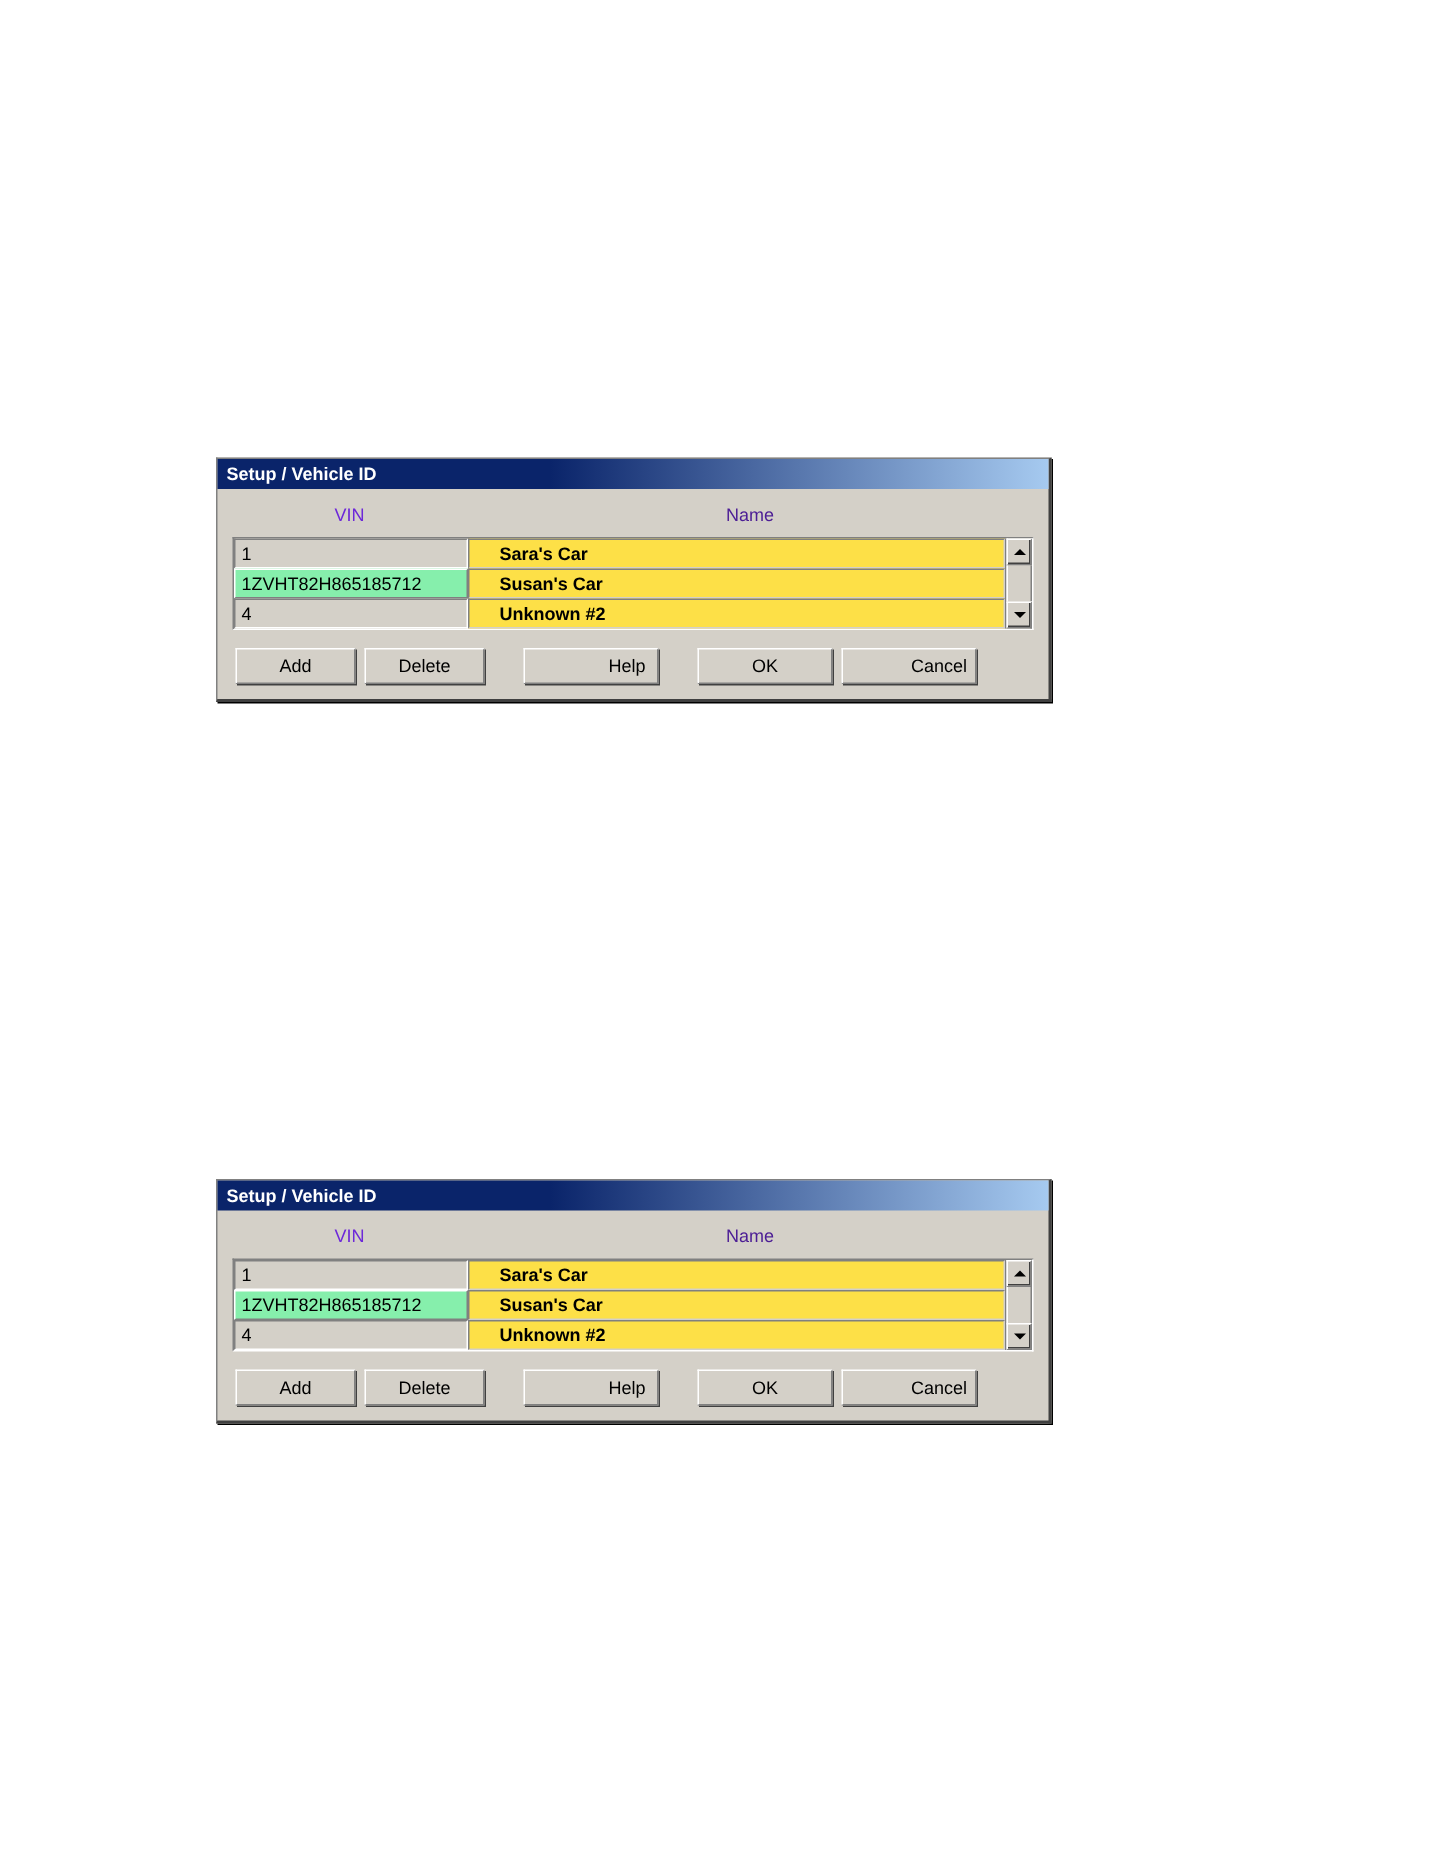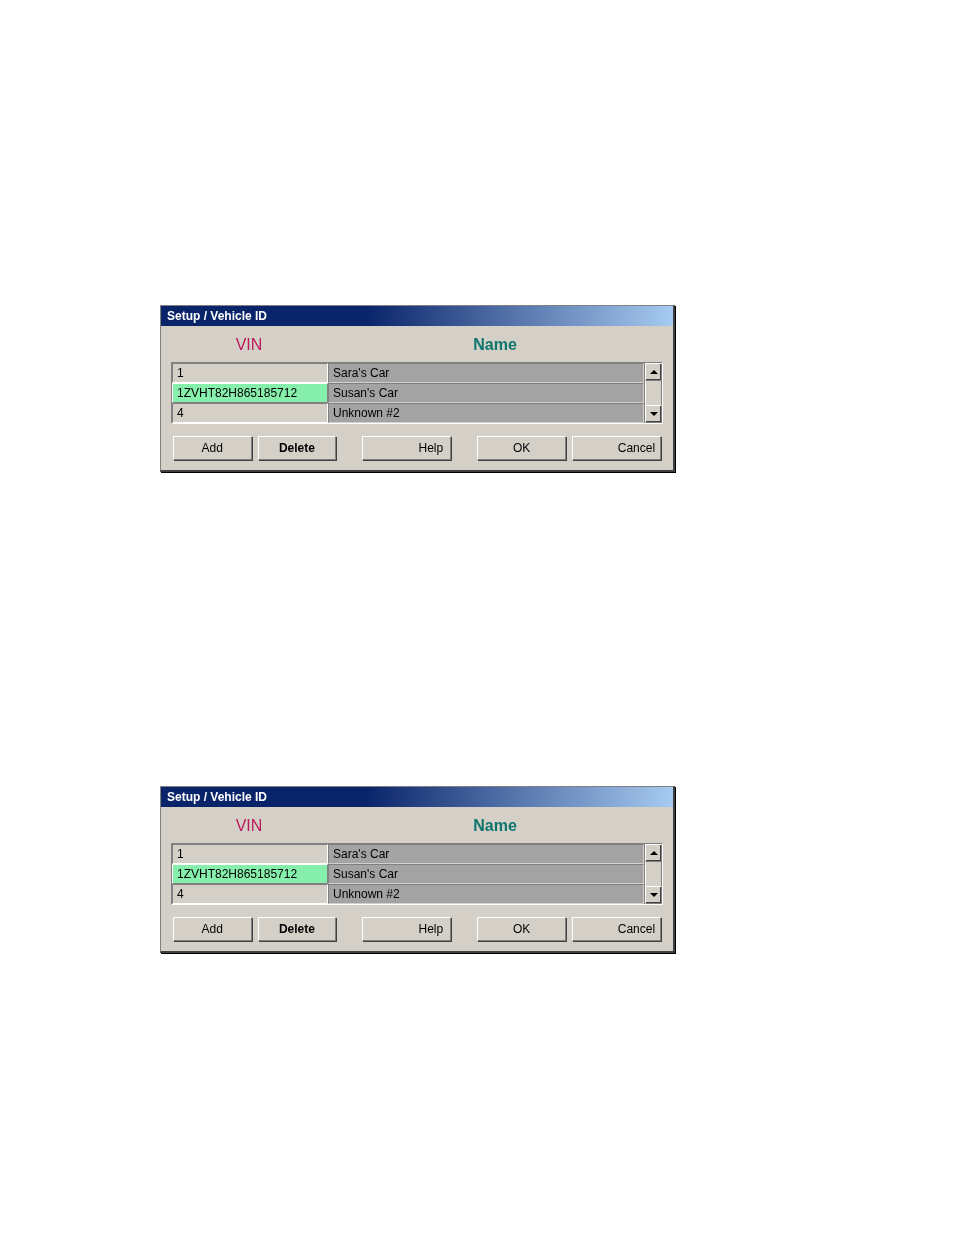--- a/index.html
+++ b/index.html
@@ -10,27 +10,26 @@
     body {
       background: #ffffff;
       font-family: Tahoma, Arial, sans-serif;
       font-size: 11px;
       width: 954px;
       height: 1235px;
       position: relative;
     }
     .dialog {
       position: absolute;
-      width: 515px;
+      width: 557px;
       background: #d4d0c8;
       border: 1px solid #808080;
       border-right: 2px solid #404040;
       border-bottom: 2px solid #404040;
       box-shadow: 1px 1px 0 #000;
-      margin-left: 16px;
     }
     .dialog-1 {
       left: 144px;
       top: 305px;
     }
     .dialog-2 {
       left: 144px;
       top: 786px;
     }
     .titlebar {
@@ -47,29 +46,28 @@
       padding: 6px 10px 10px 10px;
     }
     .headers {
       display: flex;
       margin-bottom: 2px;
       padding: 4px 0 6px 0;
     }
     .header-vin {
       width: 156px;
       text-align: center;
-      color: #be185d;
-      font-size: 16px;
+      color: #6d28d9;
+      font-size: 12px;
     }
     .header-name {
       flex: 1;
       text-align: center;
-      color: #0f766e;
-      font-size: 16px;
-      font-weight: bold;
+      color: #4c1d95;
+      font-size: 12px;
     }
     .grid-wrapper {
       display: flex;
       border: 1px solid #808080;
       border-top-color: #808080;
       border-left-color: #808080;
       border-right-color: #ffffff;
       border-bottom-color: #ffffff;
       background: #d4d0c8;
       box-shadow: inset 1px 1px 0 #404040;
@@ -98,32 +96,33 @@
     }
     .cell-vin.sunken {
       background: #d4d0c8;
       border-top-color: #808080;
       border-left-color: #808080;
       border-bottom-color: #ffffff;
       border-right-color: #ffffff;
     }
     .cell-name {
       flex: 1;
-      background: #a3a3a3;
+      background: #fde047;
       border: 1px solid #808080;
       border-top-color: #808080;
       border-left-color: #808080;
       border-bottom-color: #d4d0c8;
       border-right-color: #d4d0c8;
-      padding: 2px 4px;
+      padding: 2px 20px;
       display: flex;
       align-items: center;
       font-size: 12px;
       overflow: hidden;
       white-space: nowrap;
+      font-weight: bold;
     }
     .scrollbar {
       width: 18px;
       background: #d4d0c8;
       display: flex;
       flex-direction: column;
       border-left: 1px solid #808080;
     }
     .scroll-btn {
       height: 18px;
@@ -171,21 +170,21 @@
       height: 24px;
       display: flex;
       align-items: center;
       justify-content: center;
       font-family: Tahoma, Arial, sans-serif;
       font-size: 12px;
       cursor: pointer;
       padding: 0;
     }
     .btn-add { width: 80px; }
-    .btn-delete { width: 80px; font-weight: bold; }
+    .btn-delete { width: 80px; }
     .btn-help { width: 90px; margin-left: 20px; padding-left: 48px; }
     .btn-ok { width: 90px; margin-left: 20px; }
     .btn-cancel { width: 90px; padding-left: 40px; }
   </style>
 </head>
 <body>
 
 <div class="dialog dialog-1">
   <div class="titlebar">
     <span>Setup / Vehicle ID</span>

